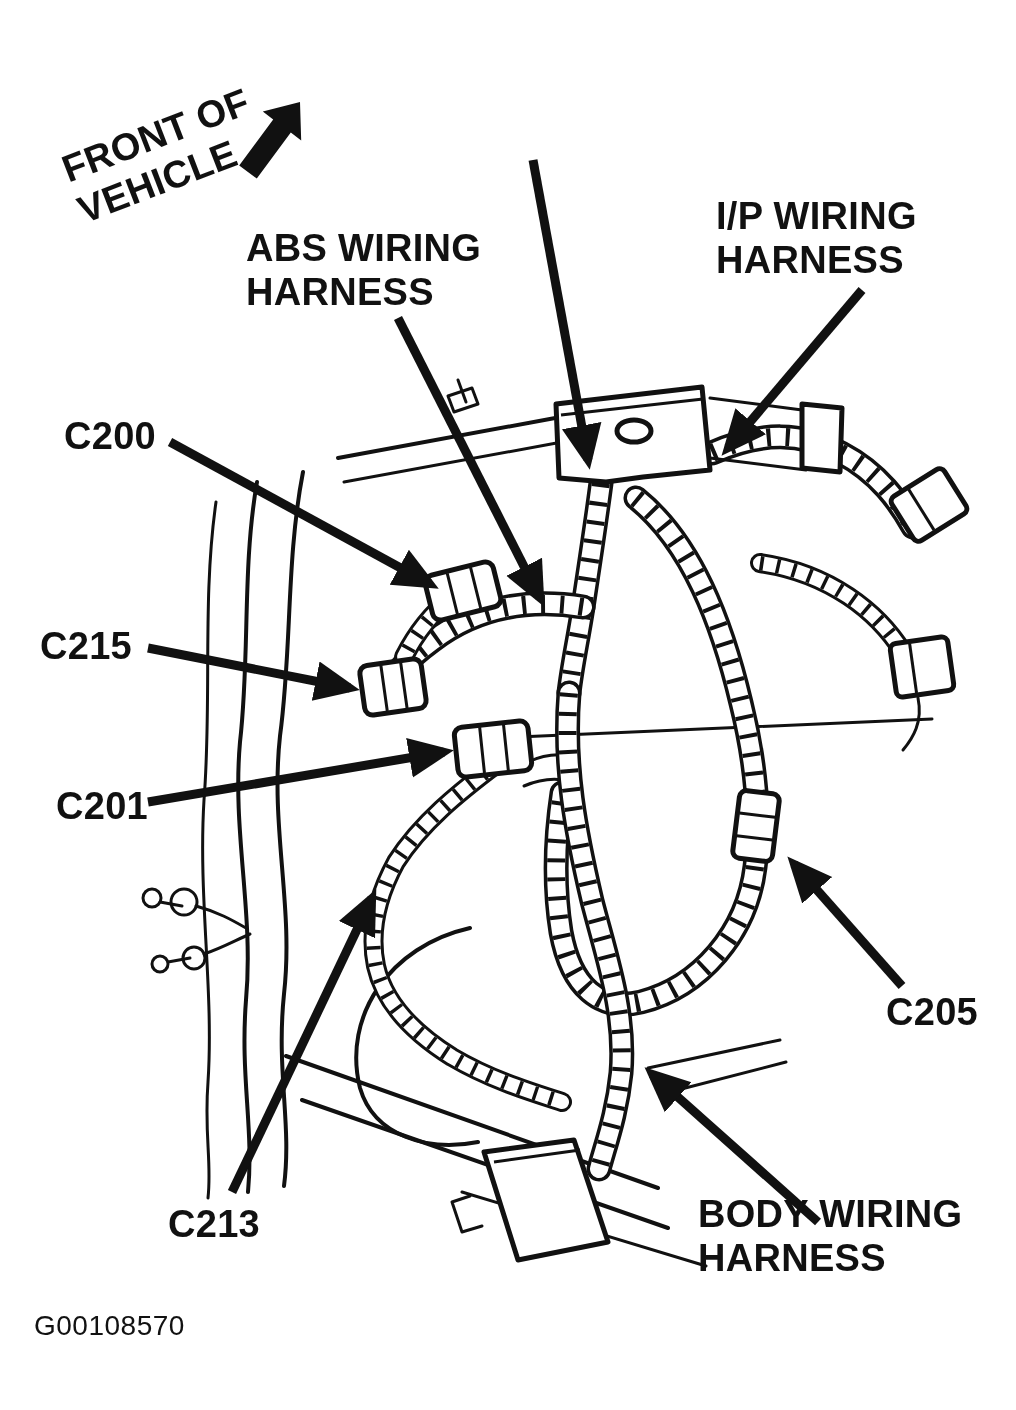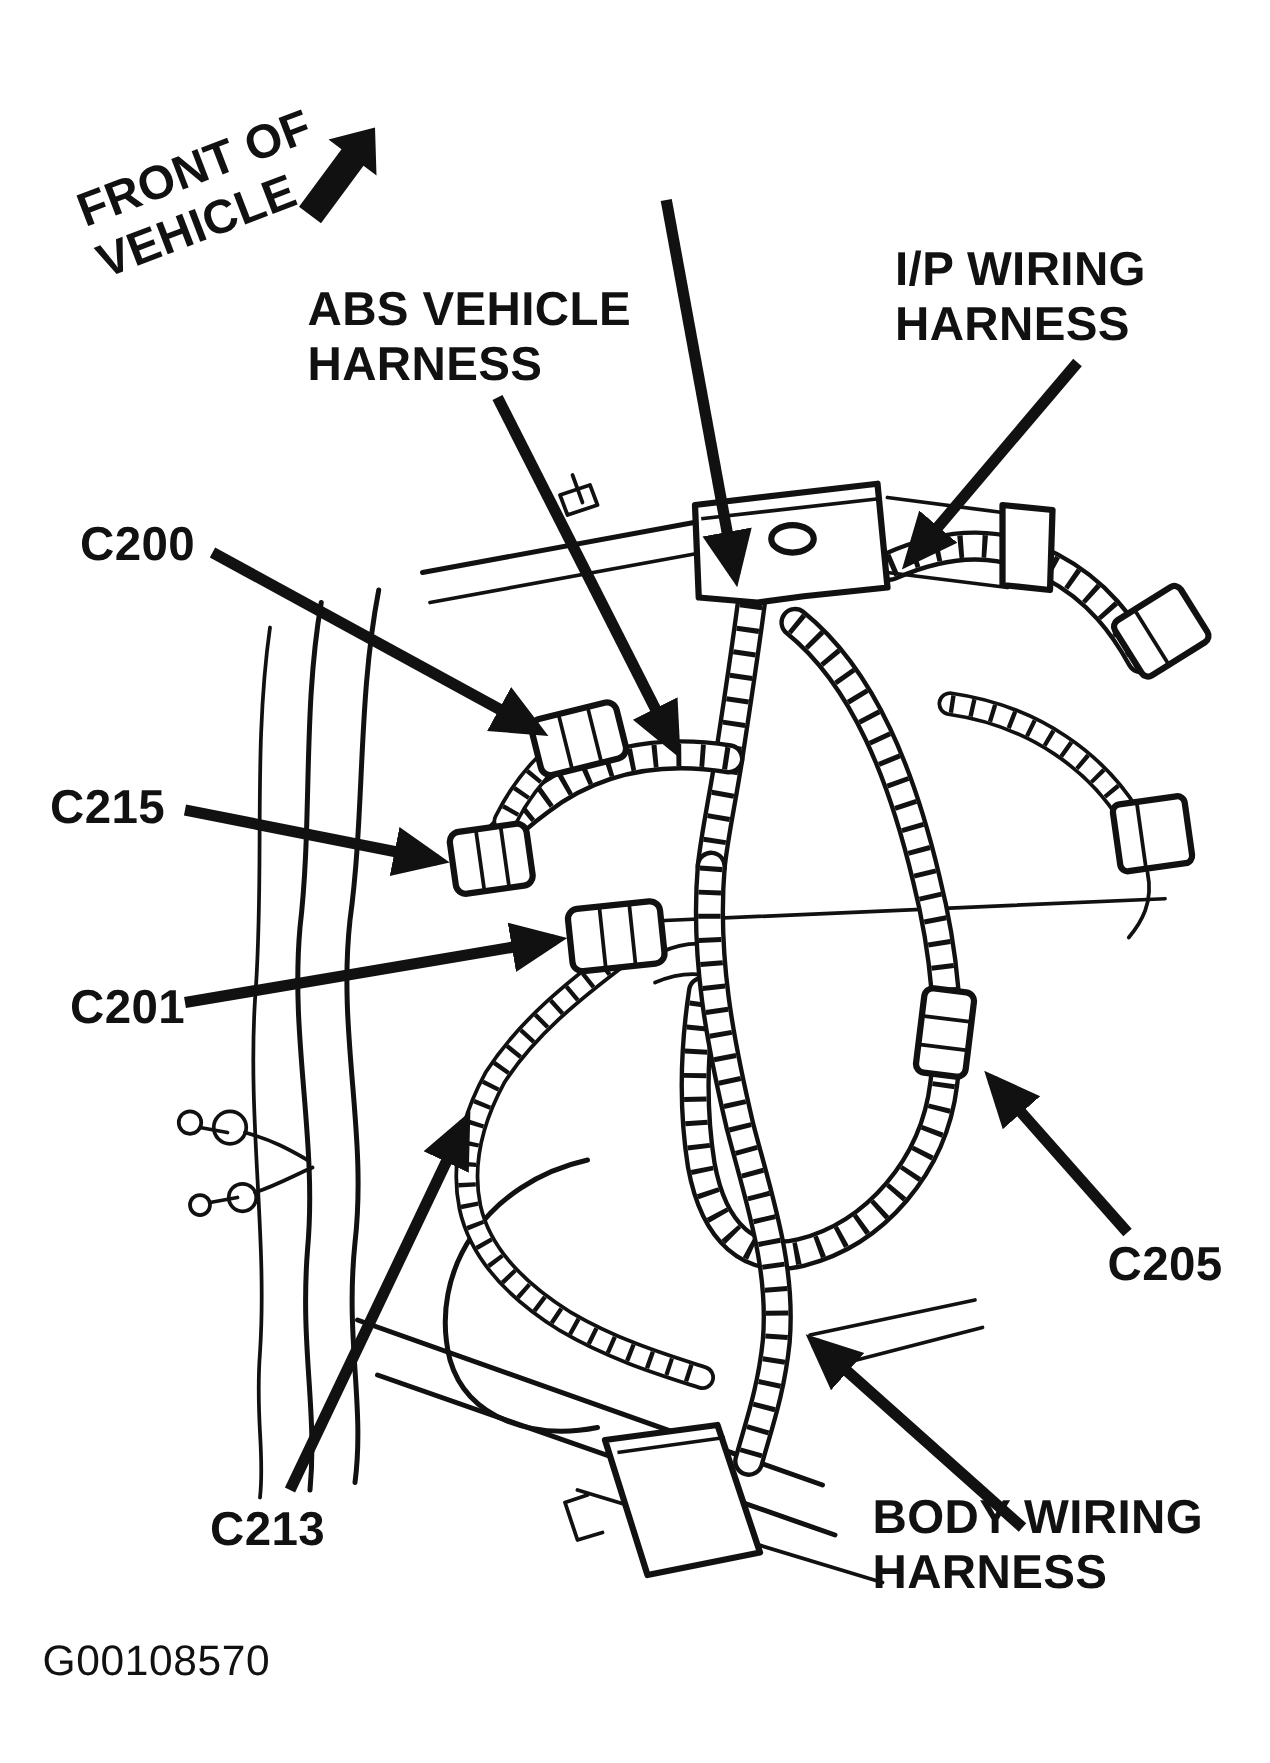--- a/index.html
+++ b/index.html
@@ -26,21 +26,21 @@
   .conn-in { fill:none; stroke:#111; stroke-width:3; }
   .panel   { fill:#fff; stroke:#111; stroke-width:5; stroke-linejoin:round; }
 
   .arrow { stroke:#111; stroke-width:9; fill:none; }
   .solid { fill:#111; stroke:none; }
 
   
   .lbl { position:absolute; font-weight:bold; font-size:38px; line-height:1.16;
          color:#111; letter-spacing:0.3px; white-space:pre-line; }
   .lbl.rot  { transform:rotate(-21deg); transform-origin:left top; }
-  .lbl.code { font-weight:normal; font-size:34px; letter-spacing:0.5px; }
+  .lbl.code { font-weight:normal; font-size:28px; letter-spacing:0.5px; }
 </style>
 </head>
 <body>
 
 <div class="stage">
 
   <svg class="art" viewBox="0 0 1016 1410" aria-hidden="true">
     <defs>
       <marker id="ah" viewBox="0 0 9 8" refX="7" refY="4" markerWidth="5" markerHeight="5" orient="auto">
         <path d="M0,0 L9,4 L0,8 Z" fill="#111"></path>
@@ -181,21 +181,21 @@
       <line class="arrow" x1="902" y1="986" x2="794" y2="864" marker-end="url(#ah)"></line>
       <line class="arrow" x1="818" y1="1222" x2="652" y2="1074" marker-end="url(#ah)"></line>
       <polygon class="solid" points="256.8,178.6 290.8,132.6 301.2,140.4 300,102 262.8,111.6 273.2,119.4 239.2,165.4"></polygon>
     </g>
   </svg>
 
   <div class="lbl rot" style="left:56px;  top:150px">FRONT OF
 VEHICLE</div>
   <div class="lbl" style="left:716px; top:194px">I/P WIRING
 HARNESS</div>
-  <div class="lbl" style="left:246px; top:226px">ABS VEHICLE
+  <div class="lbl" style="left:246px; top:226px">ABS WIRING
 HARNESS</div>
   <div class="lbl" style="left:64px;  top:414px">C200</div>
   <div class="lbl" style="left:40px;  top:624px">C215</div>
   <div class="lbl" style="left:56px;  top:784px">C201</div>
   <div class="lbl" style="left:168px; top:1202px">C213</div>
   <div class="lbl" style="left:886px; top:990px">C205</div>
   <div class="lbl" style="left:698px; top:1192px">BODY WIRING
 HARNESS</div>
   <div class="lbl code" style="left:34px;  top:1310px">G00108570</div>
 </div>

